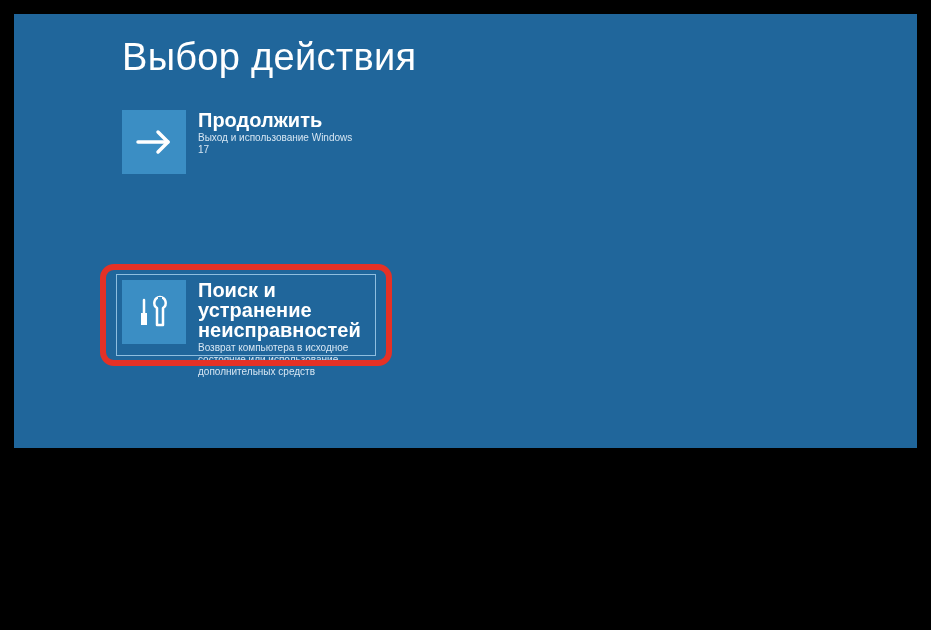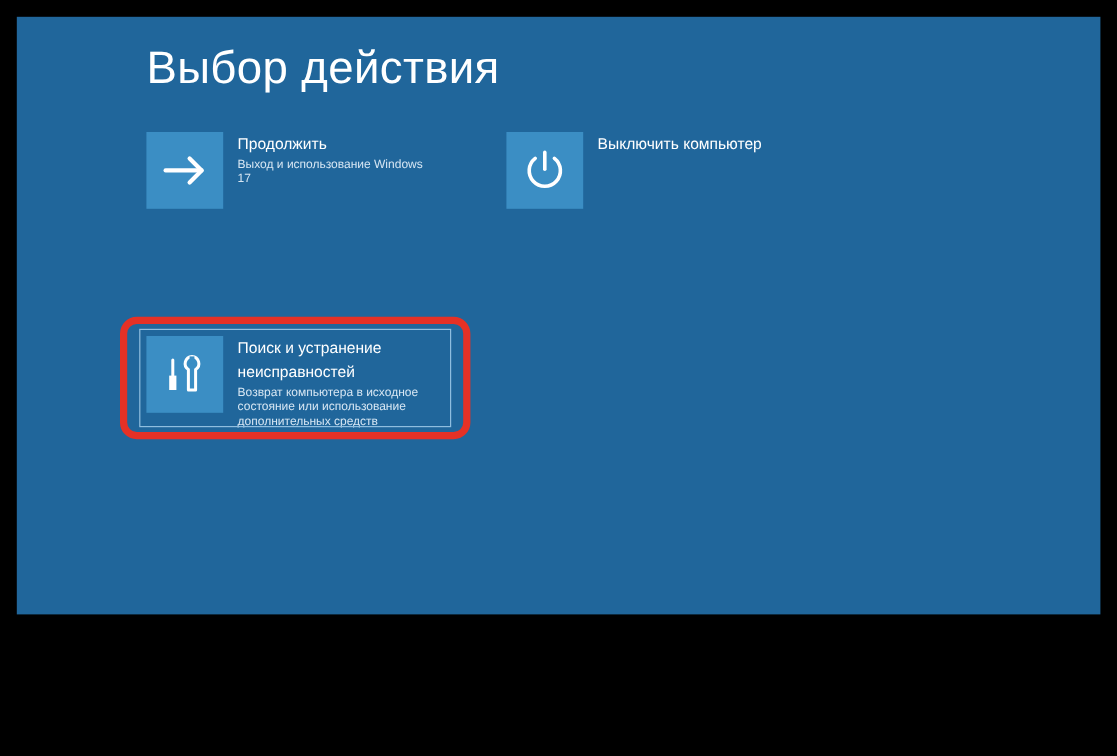--- a/index.html
+++ b/index.html
@@ -6,21 +6,21 @@
   html, body { width: 931px; height: 630px; }
   body {
     background: #000;
     font-family: "Segoe UI Light", "Segoe UI", Arial, sans-serif;
     font-weight: 300;
     color: #fff;
   }
   .frame {
     position: absolute;
     left: 14px; top: 14px;
-    width: 903px; height: 498px;
+    width: 903px; height: 434px;
     background: #20669b;
     overflow: hidden;
   }
   .title {
     position: absolute;
     left: 108px; top: 22px;
     font-size: 38px;
     font-weight: 300;
     letter-spacing: 0.3px;
   }
@@ -36,23 +36,23 @@
     flex: 0 0 64px;
     display: flex;
     align-items: center;
     justify-content: center;
   }
   .tile .text {
     padding-left: 12px;
     max-width: 180px;
   }
   .tile .t-title {
-    font-size: 13px;
+    font-size: 20px;
     line-height: 20px;
-    font-weight: 400;
+    font-weight: 700;
     margin-bottom: 2px;
   }
   .tile .t-desc {
     font-size: 10px;
     line-height: 12px;
     color: #d6e6f3;
     font-weight: 400;
   }
   
   .tile.continue { left: 108px; top: 96px; }
@@ -91,33 +91,20 @@
           <polyline points="26,12 36,22 26,32"></polyline>
         </g>
       </svg>
     </div>
     <div class="text">
       <div class="t-title">Продолжить</div>
       <div class="t-desc">Выход и использование Windows 17</div>
     </div>
   </div>
 
-  <div class="tile shutdown">
-    <div class="icon">
-      <svg width="40" height="40" viewBox="0 0 40 40">
-        <g stroke="#fff" stroke-width="3" fill="none" stroke-linecap="round">
-          <path d="M 12 10 A 13 13 0 1 0 28 10"></path>
-          <line x1="20" y1="5" x2="20" y2="19"></line>
-        </g>
-      </svg>
-    </div>
-    <div class="text">
-      <div class="t-title">Выключить компьютер</div>
-    </div>
-  </div>
 
 
   <div class="tile trouble" style="position:absolute;">
     <div class="outline"></div>
     <div class="icon">
       <svg width="42" height="42" viewBox="0 0 42 42">
         <g stroke="#fff" stroke-width="2.5" fill="none" stroke-linecap="round" stroke-linejoin="round">
 
           <line x1="11" y1="9" x2="11" y2="22"></line>
           <rect x="8" y="22" width="6" height="12" fill="#fff" stroke="none"></rect>

